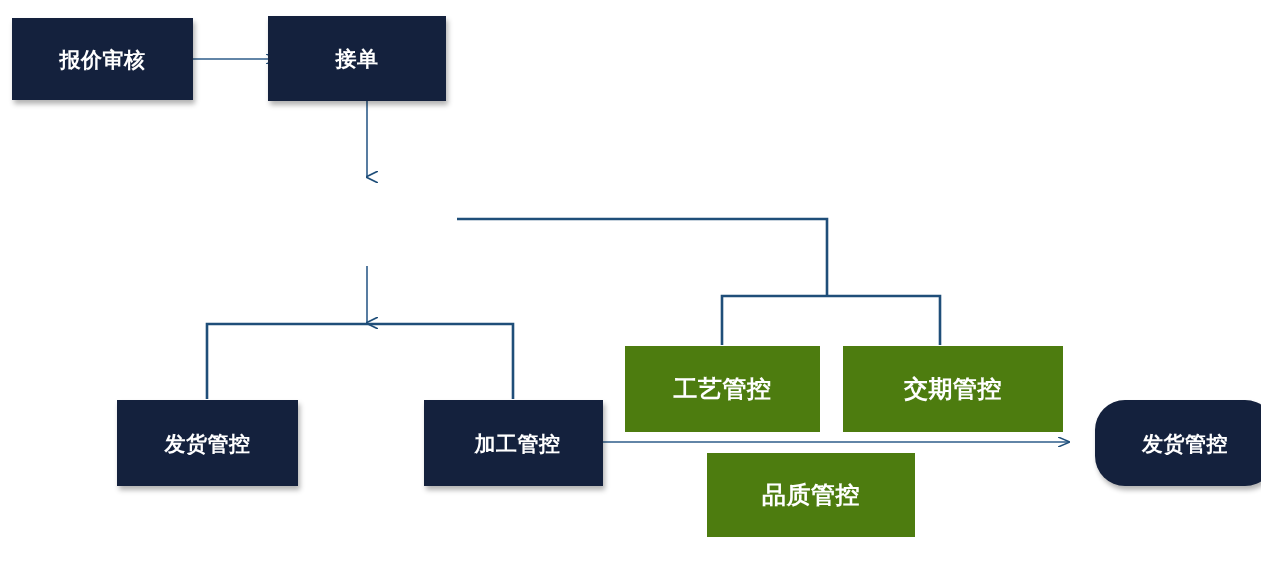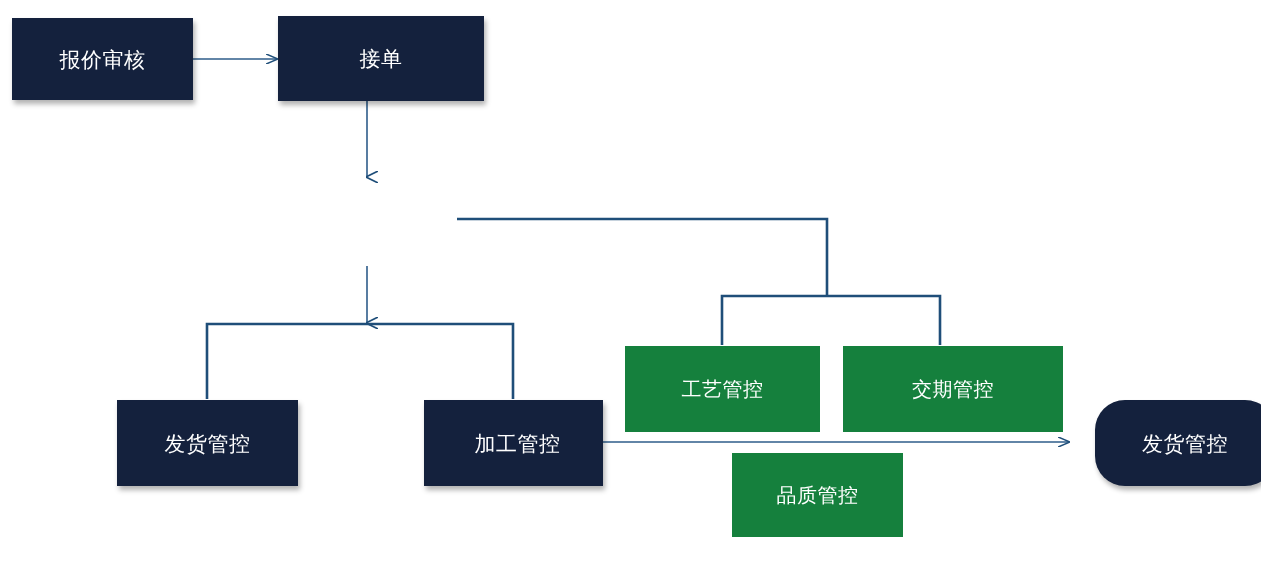--- a/index.html
+++ b/index.html
@@ -26,33 +26,33 @@
     height: 561px;
     pointer-events: none;
   }
   .node {
     position: absolute;
     display: flex;
     align-items: center;
     justify-content: center;
     box-sizing: border-box;
     color: #ffffff;
-    font-weight: normal;
+    font-weight: bold;
     letter-spacing: 0.5px;
     text-align: right;
     user-select: none;
   }
   .node-dark {
     background: #14213d;
     box-shadow: 2px 4px 5px rgba(0,0,0,0.30);
     font-size: 21px;
   }
   .node-orange {
-    background: #15803d;
-    font-size: 20px;
+    background: #4d7c0f;
+    font-size: 24px;
   }
   .node span {
     display: block;
     line-height: 1;
     white-space: nowrap;
   }
 </style>
 </head>
 <body>
 
@@ -80,42 +80,42 @@
 
     <path d="M 722,345 L 722,296 L 940,296 L 940,345" fill="none" stroke="#1f4e79" stroke-width="2.6"></path>
 
     <line x1="603" y1="442" x2="1069" y2="442" stroke="#2e5c8a" stroke-width="1.6" marker-end="url(#arrow-r)"></line>
   </svg>
 
   <div class="node node-dark" style="left:12px;  top:18px;  width:181px; height:82px;">
     <span>报价审核</span>
   </div>
 
-  <div class="node node-dark" style="left:278px; top:16px;  width:206px; height:85px;">
+  <div class="node node-dark" style="left:268px; top:16px;  width:178px; height:85px;">
     <span>接单</span>
   </div>
 
 
   <div class="node node-dark" style="left:117px; top:400px; width:181px; height:86px;">
     <span>发货管控</span>
   </div>
 
   <div class="node node-dark" style="left:424px; top:400px; width:179px; height:86px;padding-left:8px;">
     <span>加工管控</span>
   </div>
 
   <div class="node node-orange" style="left:625px; top:346px; width:195px; height:86px;">
     <span>工艺管控</span>
   </div>
 
   <div class="node node-orange" style="left:843px; top:346px; width:220px; height:86px;">
     <span>交期管控</span>
   </div>
 
-  <div class="node node-orange" style="left:732px; top:453px; width:171px; height:84px;">
+  <div class="node node-orange" style="left:707px; top:453px; width:208px; height:84px;">
     <span>品质管控</span>
   </div>
 
   <div class="node node-dark" style="left:1095px; top:400px; width:180px; height:86px;border-radius:30px;">
     <span>发货管控</span>
   </div>
 
 </div>
 
 </body></html>

